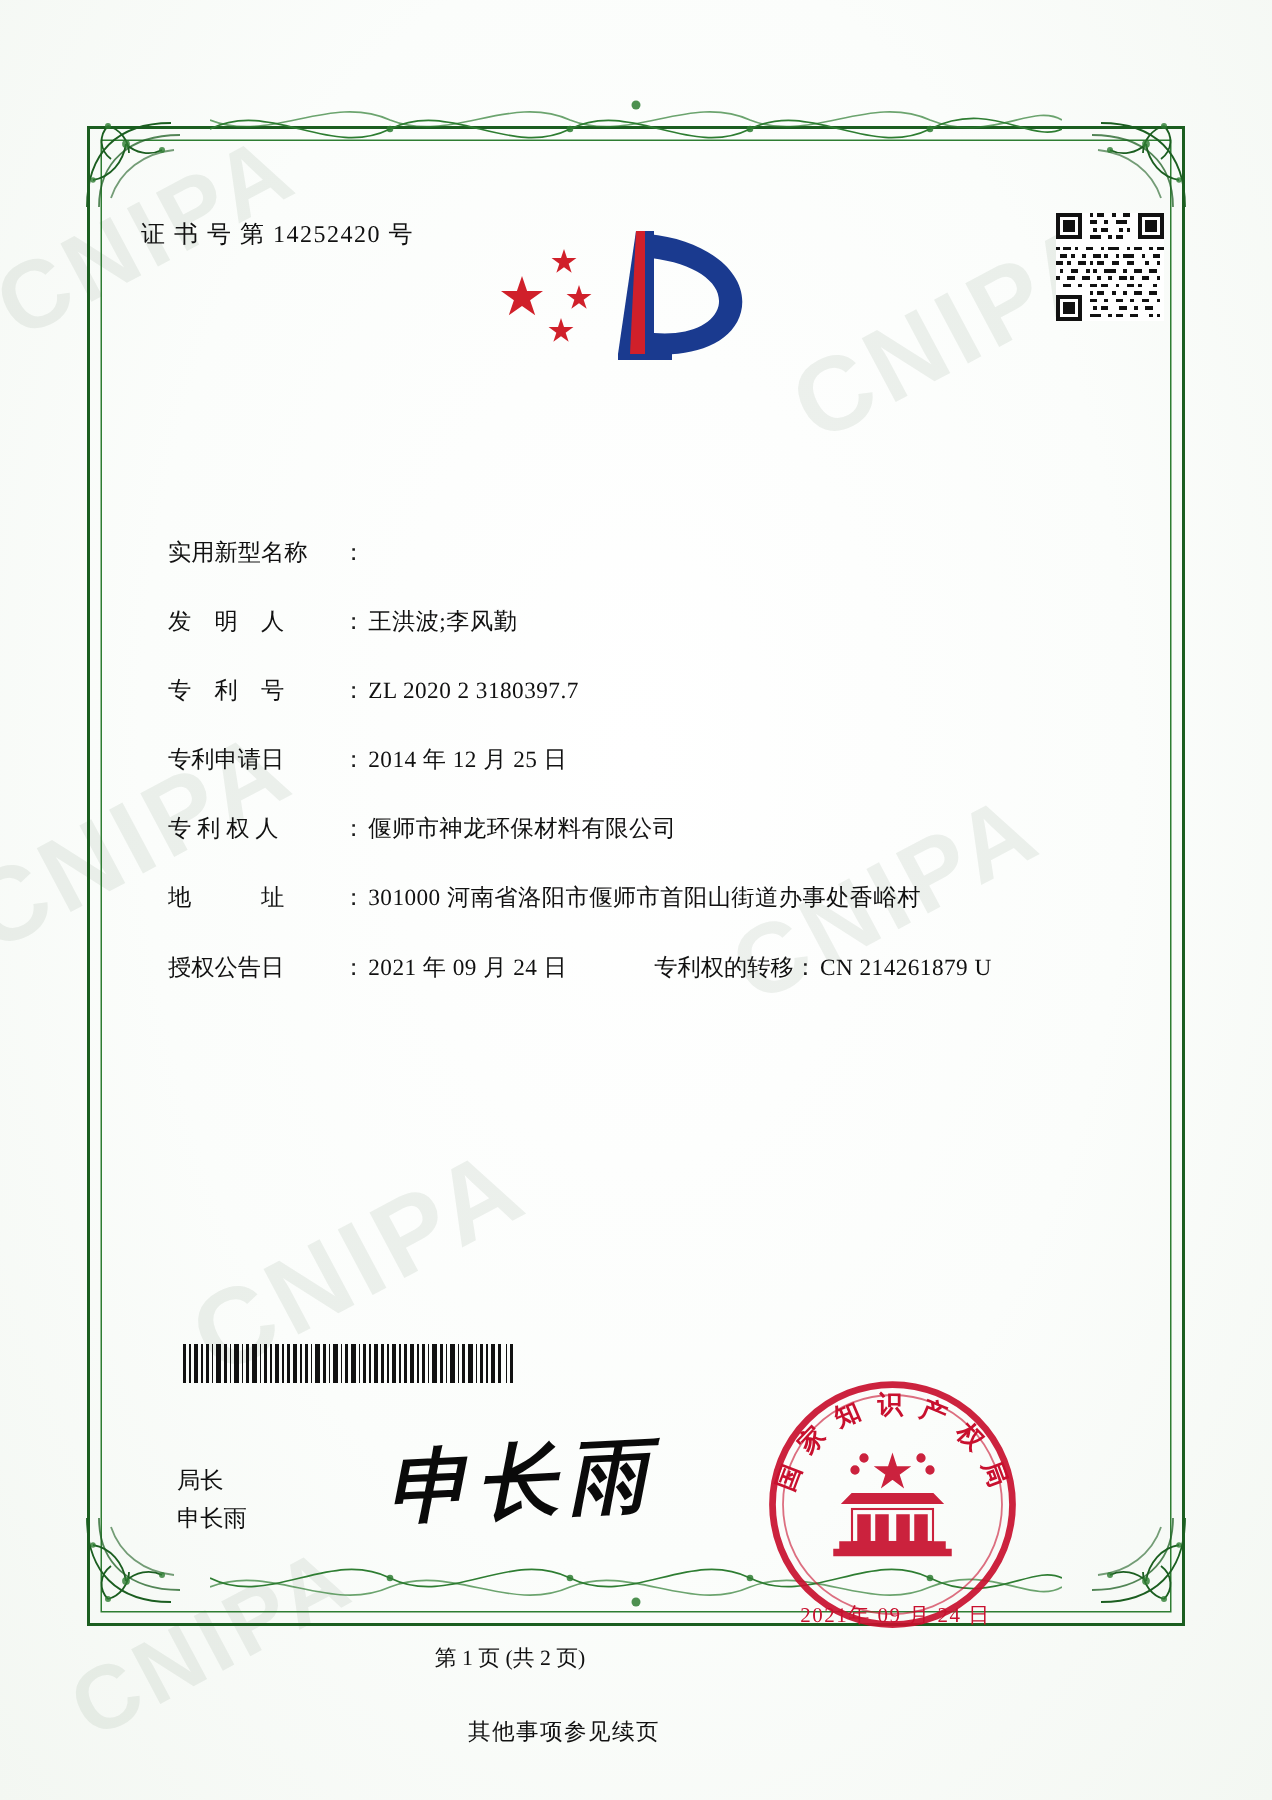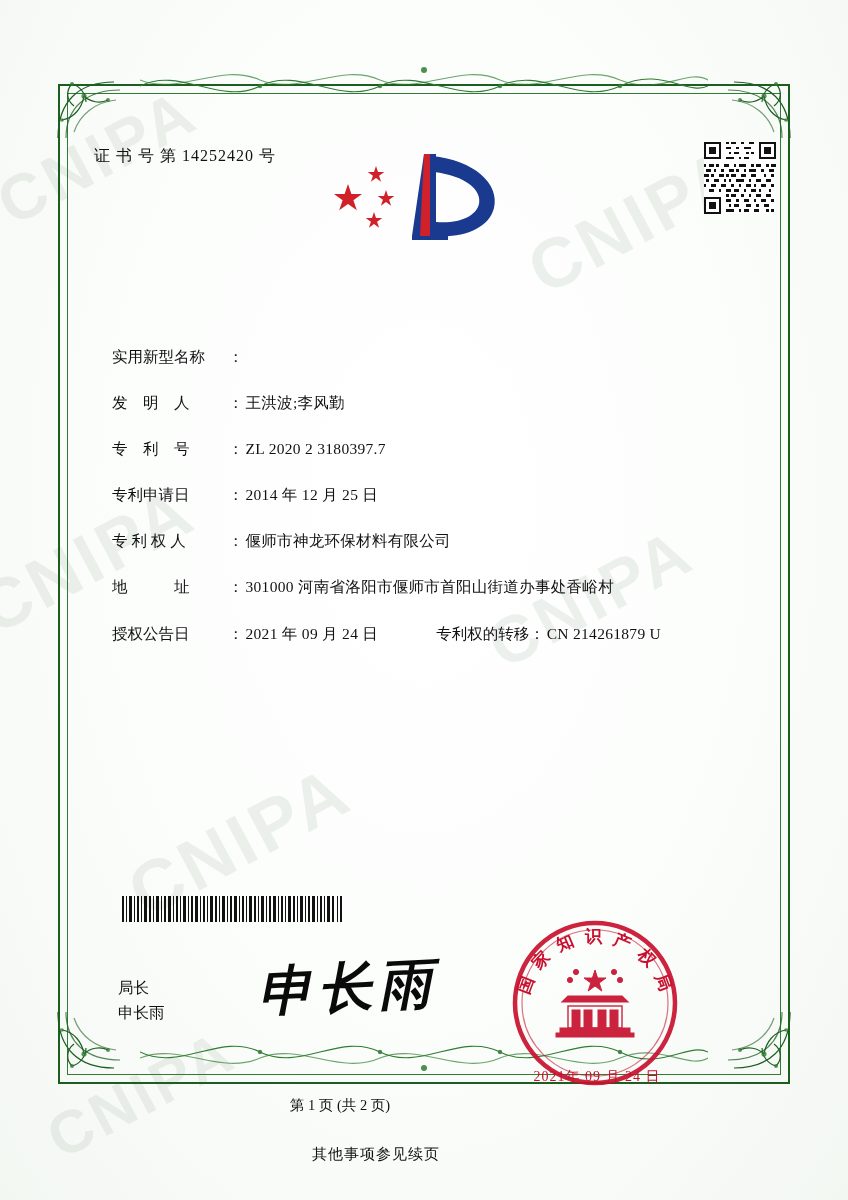--- a/index.html
+++ b/index.html
@@ -133,20 +133,21 @@
     left: 112px;
     top: 348px;
     width: 620px;
     font-size: 15.5px;
     line-height: 1.2;
   }
   .field-row {
     display: flex;
     align-items: baseline;
     margin-bottom: 27.5px;
+    margin-top: 12px;
   }
   .field-label {
     width: 116px;
     flex: 0 0 116px;
     letter-spacing: 0px;
     color: #111;
   }
   .field-colon {
     margin: 0 2px 0 0;
   }

